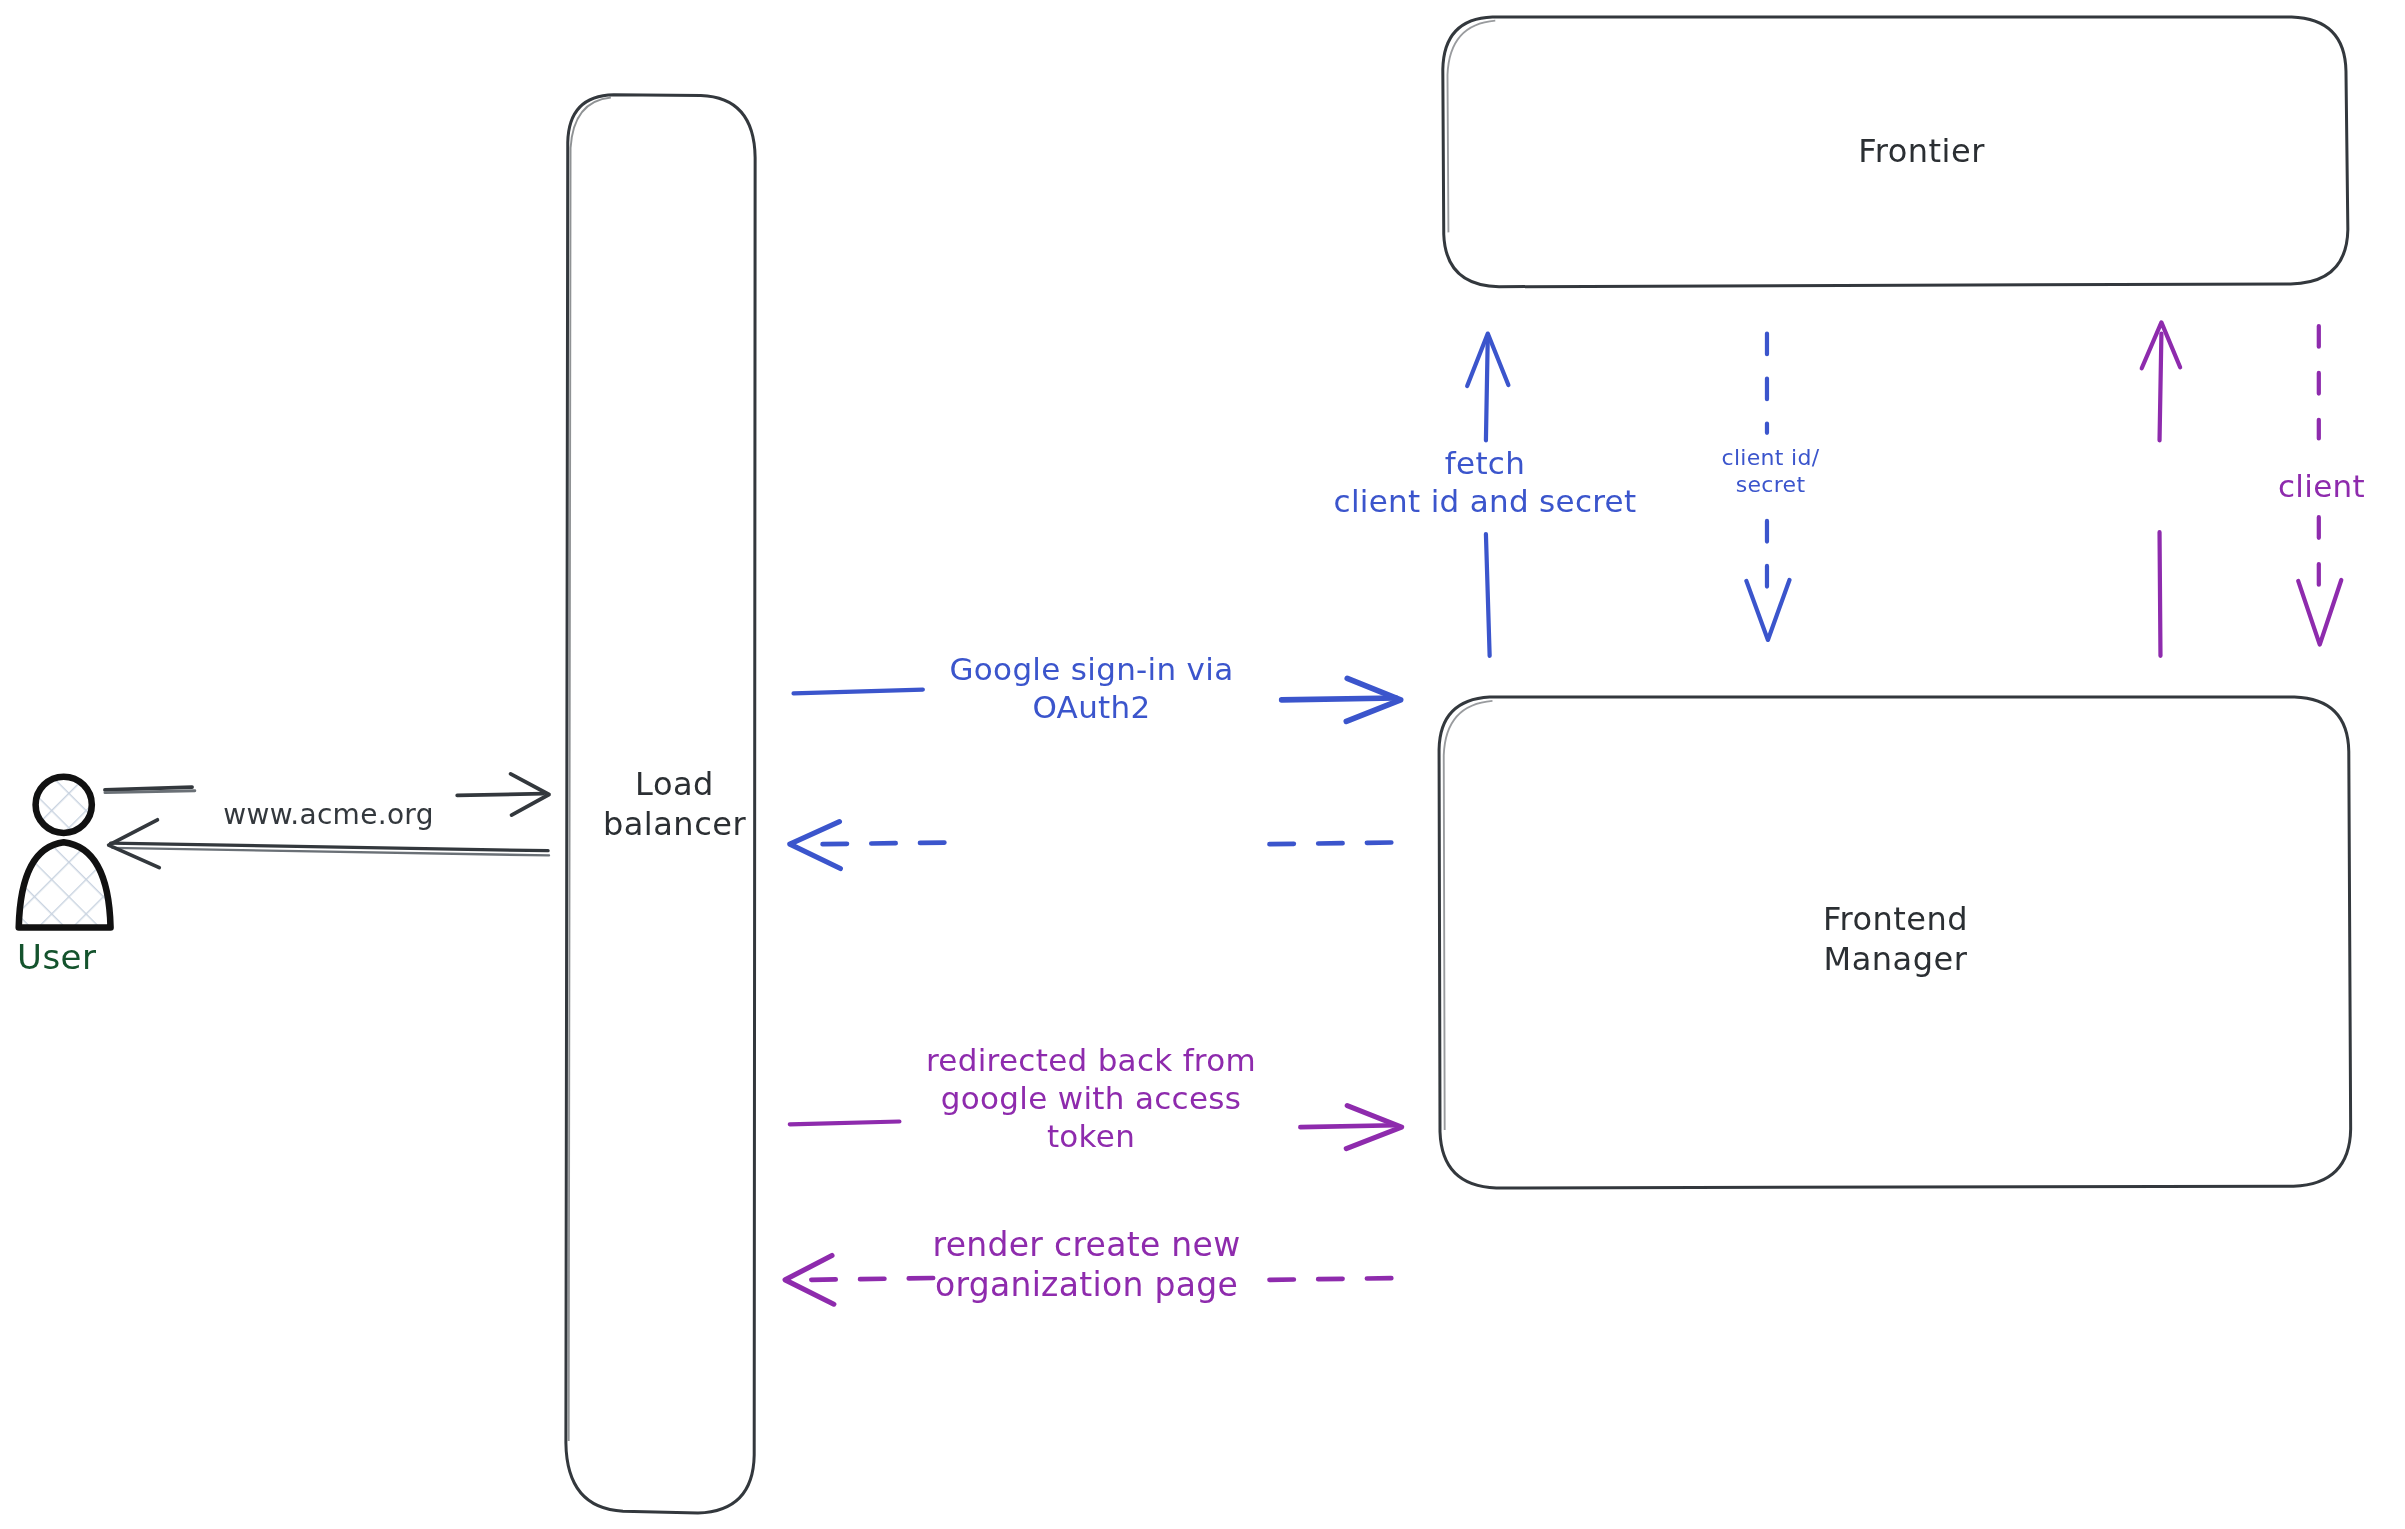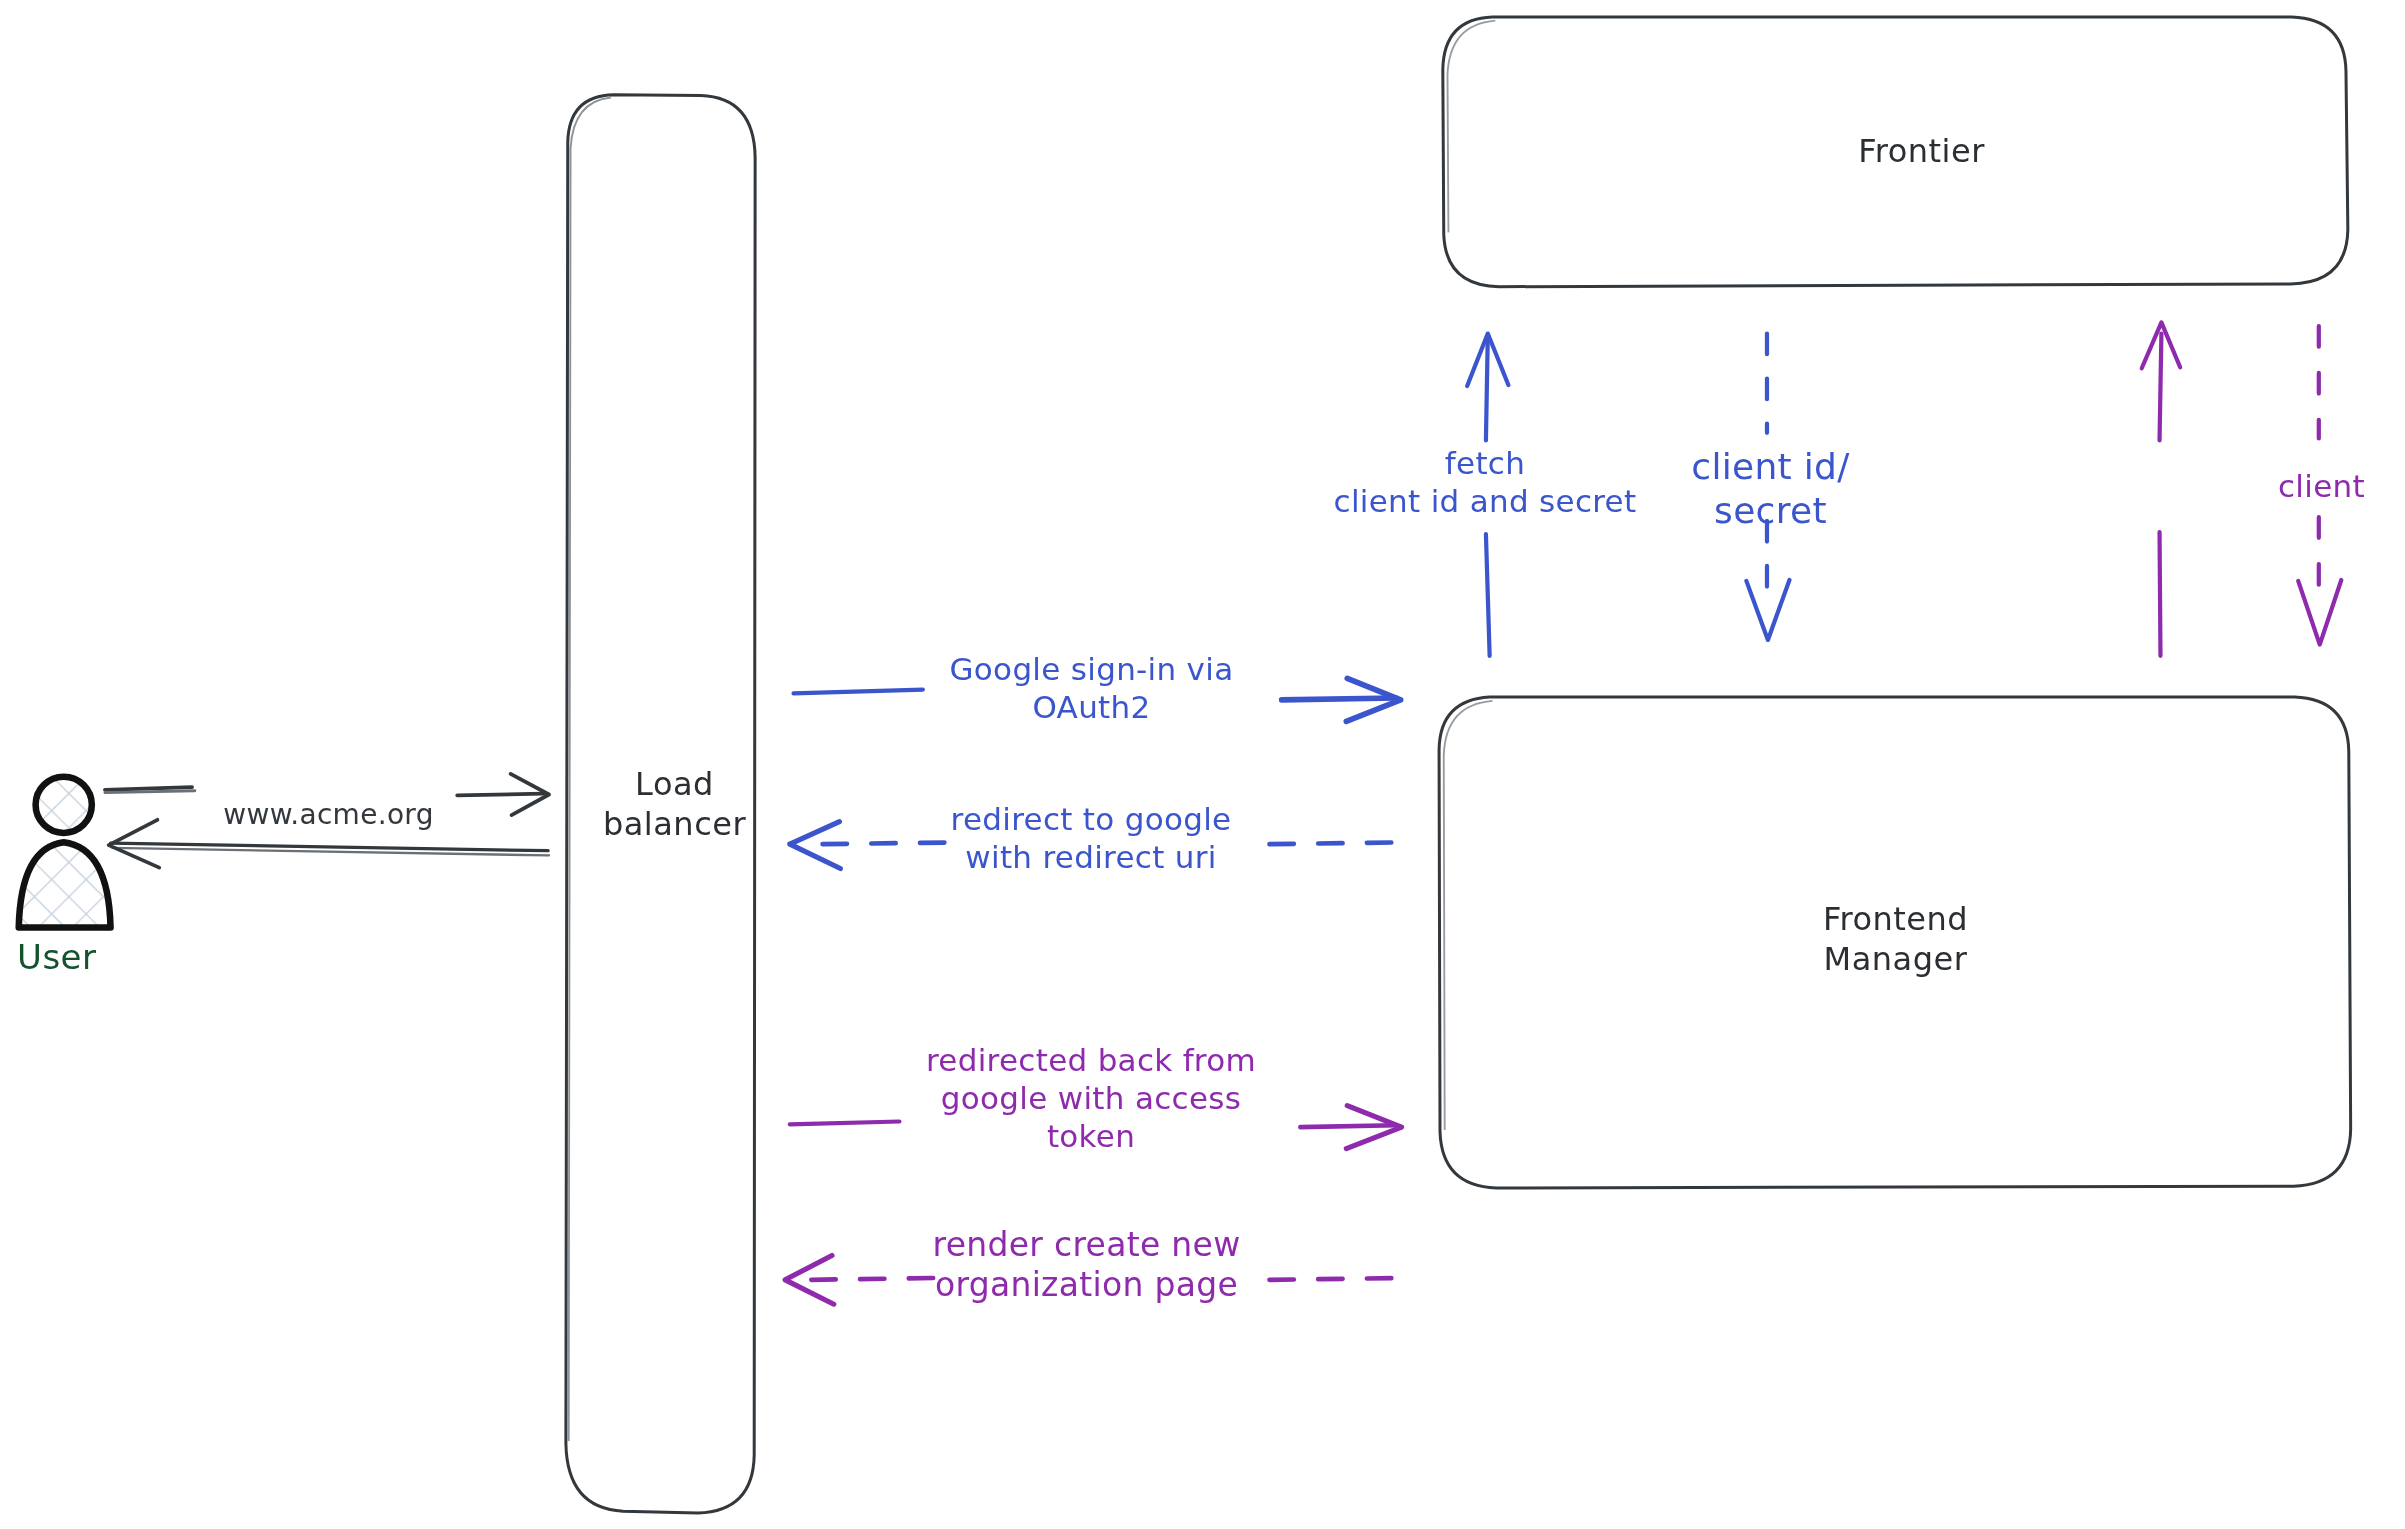--- a/index.html
+++ b/index.html
@@ -160,33 +160,31 @@
   <div class="node-label" style="left:1439px; top:899px; width:913px;">Frontend
 Manager</div>
 
   <div class="actor-label" style="left:17px; top:937px;">User</div>
 
   <div class="edge-label dark" style="left:188px; top:770px; width:281px; font-size:28px;margin-top:28px;">www.acme.org</div>
 
   <div class="edge-label blue" style="left:909px; top:651px; width:365px; font-size:31px;">Google sign-in via
 OAuth2</div>
 
-  <div class="edge-label blue" style="left:913px; top:801px; width:356px; font-size:31px;">redirect to google
-with redirect uri</div>
 
   <div class="edge-label purple" style="left:885px; top:1042px; width:412px; font-size:31px;">redirected back from
 google with access
 token</div>
 
   <div class="edge-label purple" style="left:904px; top:1185px; width:365px; font-size:33px;margin-top:40px;">render create new
 organization page</div>
 
   <div class="edge-label blue" style="left:1293px; top:445px; width:384px; font-size:31px;">fetch
 client id and secret</div>
 
-  <div class="edge-label blue" style="left:1677px; top:445px; width:187px; font-size:36px;">client id/
+  <div class="edge-label blue" style="left:1677px; top:445px; width:187px; font-size:22px;">client id/
 secret</div>
 
 
   <div class="edge-label purple" style="left:2239px; top:468px; width:165px; font-size:31px;">client</div>
 
 </div>
 
 
 </body></html>

